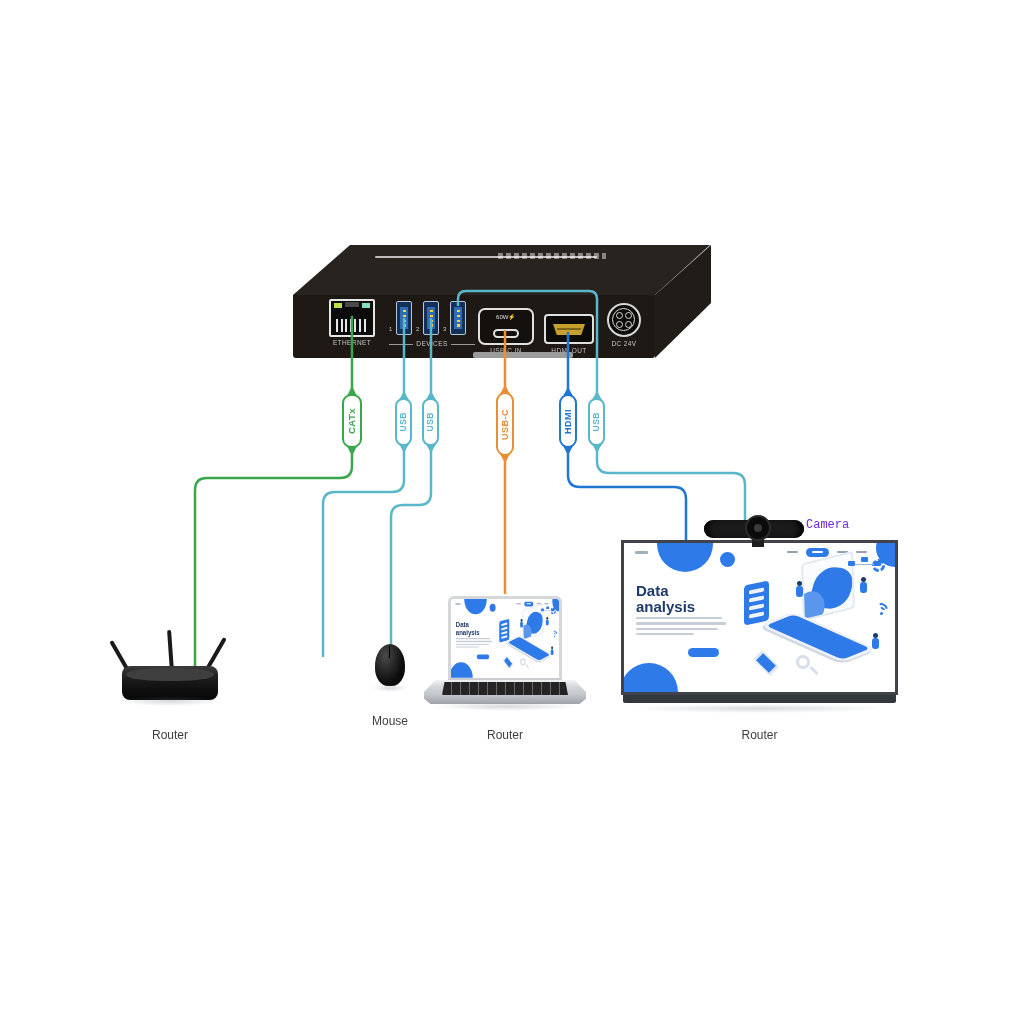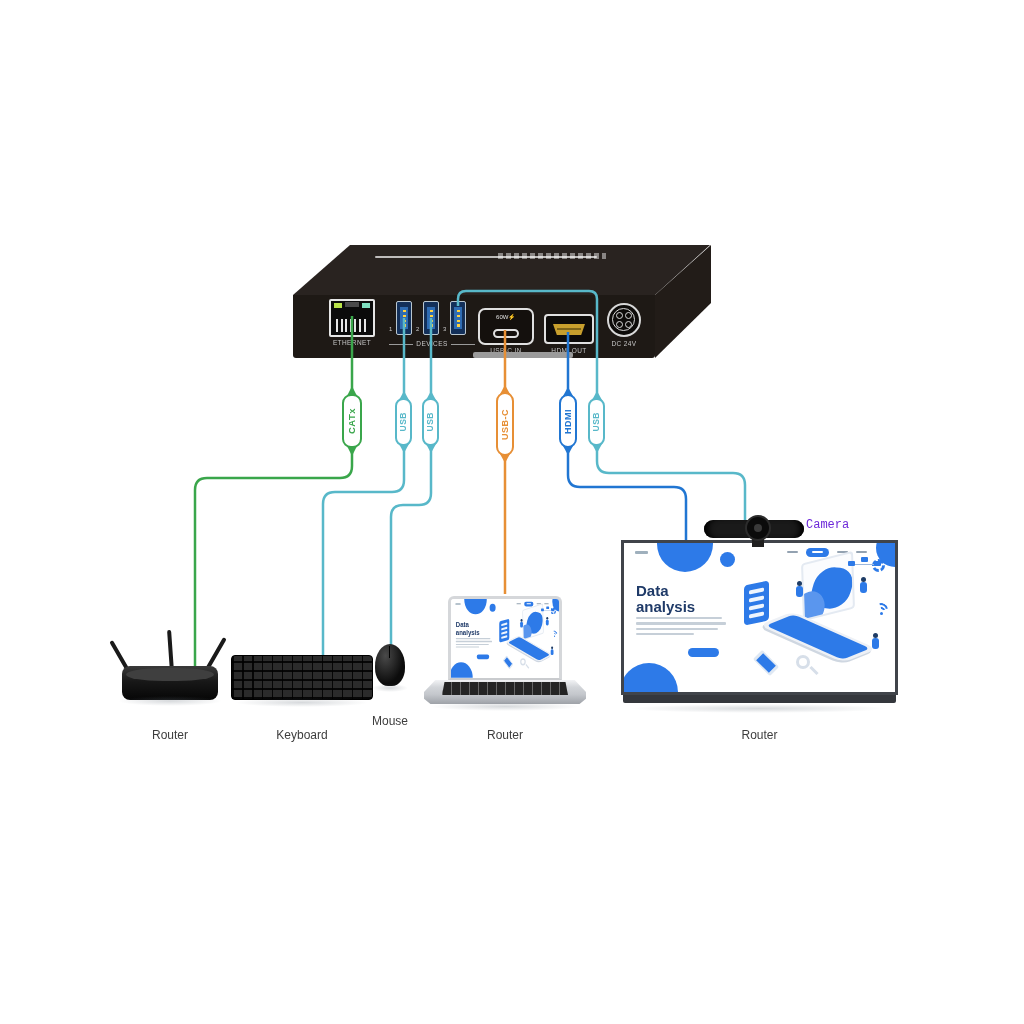--- a/index.html
+++ b/index.html
@@ -290,25 +290,20 @@
   <div class="abs" id="router">
     <i class="antenna" id="ant1"></i>
     <i class="antenna" id="ant2"></i>
     <i class="antenna" id="ant3"></i>
     <div id="router-body"></div>
     <div id="router-topface"></div>
     <div class="shadow" id="router-shadow"></div>
     <div class="dev-label" id="router-label">Router</div>
   </div>
 
-  <div class="abs" id="keyboard">
-    <div id="kb-body"></div>
-    <div class="shadow" id="kb-shadow"></div>
-    <div class="dev-label" id="kb-label">Keyboard</div>
-  </div>
 
   <div class="abs" id="mouse">
     <div id="mouse-body"></div>
     <i id="mouse-line"></i>
     <div class="shadow" id="mouse-shadow"></div>
     <div class="dev-label" id="mouse-label">Mouse</div>
   </div>
 
   <div class="abs" id="macbook">
     <div id="mb-screen">

